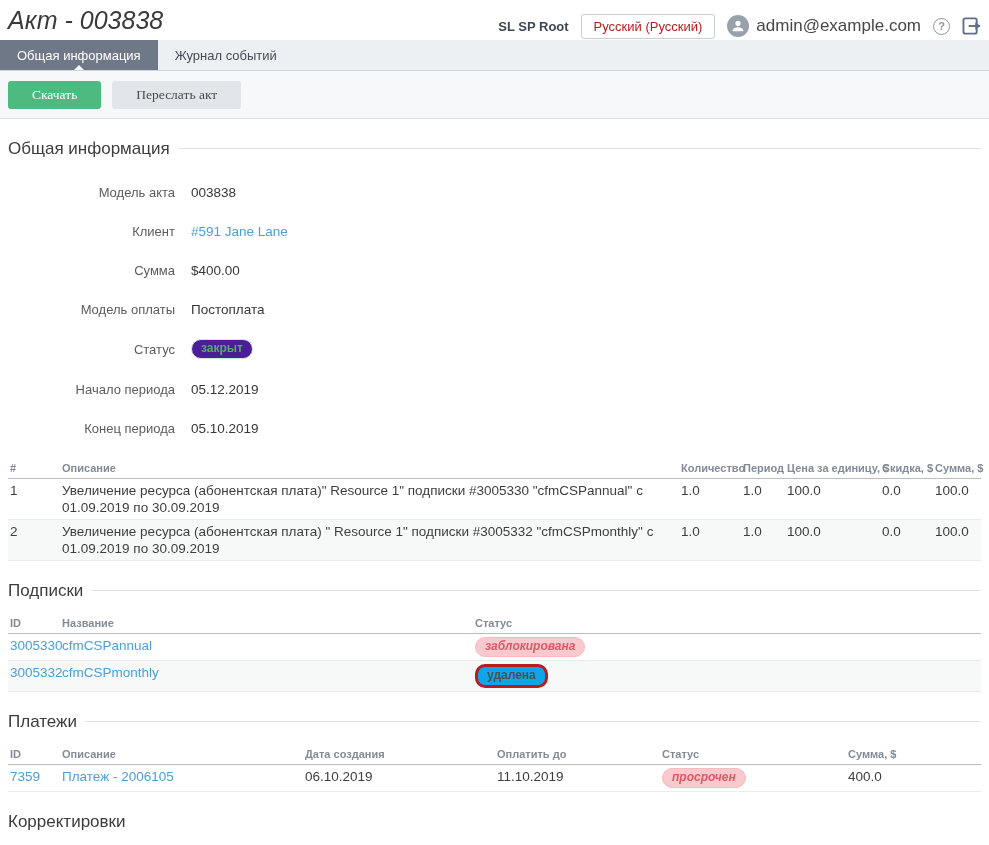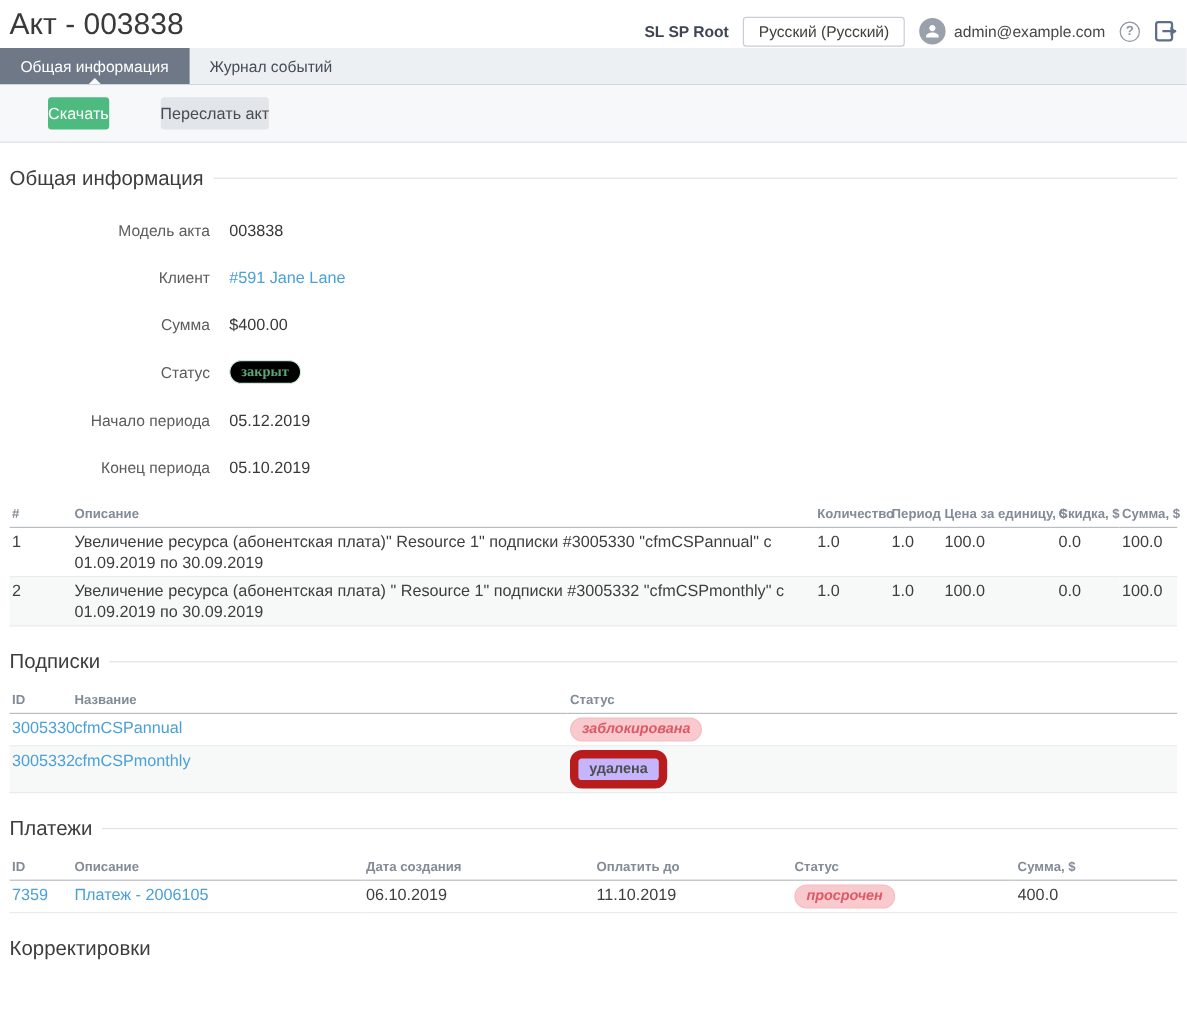--- a/index.html
+++ b/index.html
@@ -7,40 +7,40 @@
   body {
     background:#ffffff;
     font-family:"Liberation Sans", sans-serif;
     color:#3c3c3c;
     overflow:hidden;
   }
   a { color:#4ba0d8; text-decoration:none; }
 
   
   .topbar { height:40px; display:flex; align-items:center; justify-content:space-between; padding:0 8px; }
-  .topbar h1 { font-size:25px; font-weight:400; color:#3a3a3a; }
+  .topbar h1 { font-size:25px; font-weight:400; color:#3a3a3a;font-style:italic; }
   .topbar-right { display:flex; align-items:center; gap:12px;margin-top:12px; }
   .account { font-weight:700; font-size:13px; color:#3e4653; }
-  .lang-select { border:1px solid #c9cdd4; border-radius:3px; padding:4px 12px; font-size:13px; color:#404040; background:#fff; cursor:pointer; white-space:nowrap; }
+  .lang-select { border:1px solid #c9cdd4; border-radius:3px; padding:4px 12px; font-size:13px; color:#b91c1c; background:#fff; cursor:pointer; white-space:nowrap; }
   .user { display:flex; align-items:center; gap:7px; }
   .avatar { width:22px; height:22px; border-radius:50%; background:#99a1ac; display:flex; align-items:center; justify-content:center; flex:none; }
-  .email { font-size:13px; color:#474747; cursor:pointer;text-align:right; }
+  .email { font-size:17px; color:#474747; cursor:pointer;text-align:right; }
   .help { width:17px; height:17px; border-radius:50%; border:1px solid #8d96a2; color:#8d96a2; font-size:11px; font-weight:700; display:flex; align-items:center; justify-content:center; cursor:pointer; }
   .logout { display:flex; align-items:center; cursor:pointer; }
 
   
   .tabbar { height:31px; background:#edf0f2; border-bottom:1px solid #d2d6db; display:flex; }
   .tab { position:relative; padding:0 17px; font-size:13px; color:#454c59; display:flex; align-items:center; cursor:pointer; white-space:nowrap; }
   .tab.active { background:#6e7887; color:#fff; }
   .notch { position:absolute; bottom:0; left:50%; margin-left:-5px; width:0; height:0;
            border-left:5px solid transparent; border-right:5px solid transparent; border-bottom:5px solid #f7f8fa; }
 
   
   .toolbar { height:48px; background:#f7f8fa; border-bottom:1px solid #dbdfe3; display:flex; align-items:center; padding:0 8px; gap:11px; }
-  .btn { border:none; border-radius:3px; font-size:13.5px; padding:6px 0; font-family:Liberation Sans, sans-serif; cursor:pointer;margin-left:32px; }
+  .btn { border:none; border-radius:3px; font-size:13.5px; padding:6px 24px; font-family:Liberation Serif, serif; cursor:pointer; }
   .btn.green { background:#4dbb7f; color:#fff; }
   .btn.gray { background:#e2e5e9; color:#474c52; }
 
   
   .content { padding:0 8px; }
   .sec-head { display:flex; align-items:center; margin-top:19px; height:21px; }
   .sec-head .sec-title { font-size:17px; color:#3d3d3d; font-weight:400; white-space:nowrap; }
   .sec-head .line { flex:1; border-top:1px solid #dfe3e7; margin-left:8px; }
 
   
@@ -49,23 +49,23 @@
   .field-label { width:167px; text-align:right; font-size:13px; color:#5c5c5c; flex:none; }
   .field-value { margin-left:16px; font-size:13.5px; color:#383838; }
 
   
   table { width:100%; border-collapse:collapse; table-layout:fixed; margin-top:12px; }
   th { text-align:left; font-size:11px; color:#828b97; font-weight:700; padding:4px 8px 4px 2px; border-bottom:1px solid #b9bdc2; white-space:nowrap; overflow:visible; }
   td { font-size:13.5px; color:#3e3e3e; padding:3px 8px 3px 2px; border-bottom:1px solid #e9ebed; vertical-align:top; line-height:17px; }
   tbody tr:nth-child(even) { background:#f7f8f8; }
 
   .badge { display:inline-block; font-size:12px; font-weight:600; padding:1px 9px 2px; border-radius:10px; line-height:15px; }
-  .badge.green { background:#000000; border:1px solid #cfe9da; color:#57a878;font-family:Liberation Serif, serif; }
+  .badge.green { background:#4c1d95; border:1px solid #cfe9da; color:#57a878; }
   .badge.red   { background:#f8c9cd; border:1px solid #f5bcc2; color:#dd5966;font-style:italic; }
-  .badge.gray  { background:#c4b5fd; border:7px solid #b91c1c; color:#4e4e4e; }
+  .badge.gray  { background:#0ea5e9; border:3px solid #b91c1c; color:#4e4e4e; }
 </style>
 </head>
 <body>
 
 <header class="topbar">
   <h1>Акт - 003838</h1>
   <div class="topbar-right">
     <span class="account">SL SP Root</span>
     <div class="lang-select">
       <span>Русский (Русский)</span>
@@ -120,20 +120,24 @@
         </div>
         <div class="field-row">
           <span class="field-label">Клиент</span>
           <span class="field-value"><a href="#">#591 Jane Lane</a></span>
         </div>
         <div class="field-row">
           <span class="field-label">Сумма</span>
           <span class="field-value">$400.00</span>
         </div>
         <div class="field-row">
+          <span class="field-label">Модель оплаты</span>
+          <span class="field-value">Постоплата</span>
+        </div>
+        <div class="field-row">
           <span class="field-label">Статус</span>
           <span class="field-value"><span class="badge green">закрыт</span></span>
         </div>
         <div class="field-row">
           <span class="field-label">Начало периода</span>
           <span class="field-value">05.12.2019</span>
         </div>
         <div class="field-row">
           <span class="field-label">Конец периода</span>
           <span class="field-value">05.10.2019</span>

